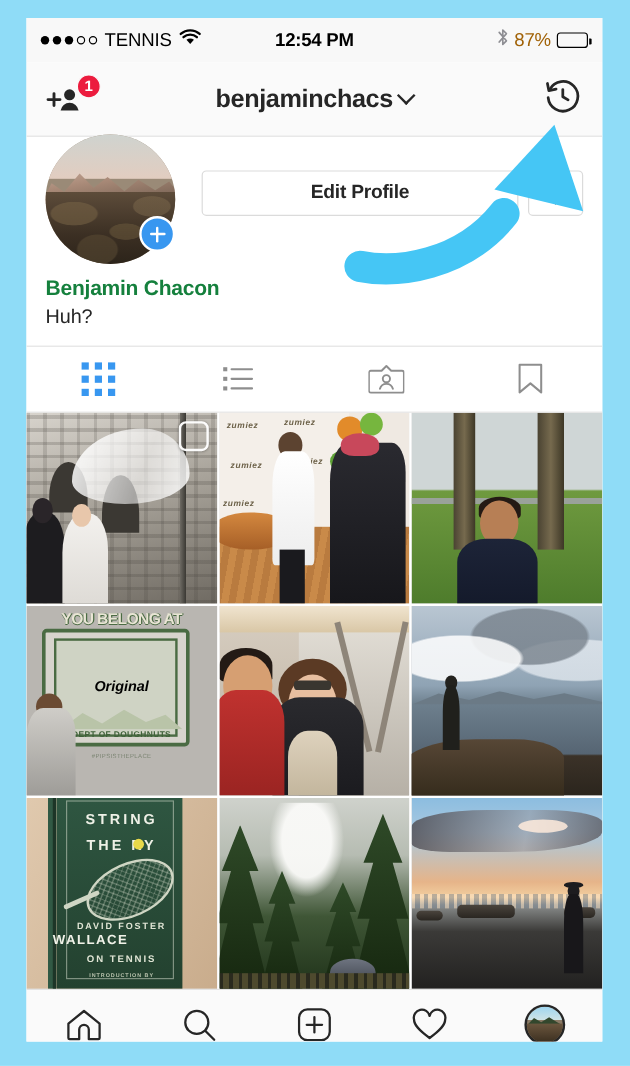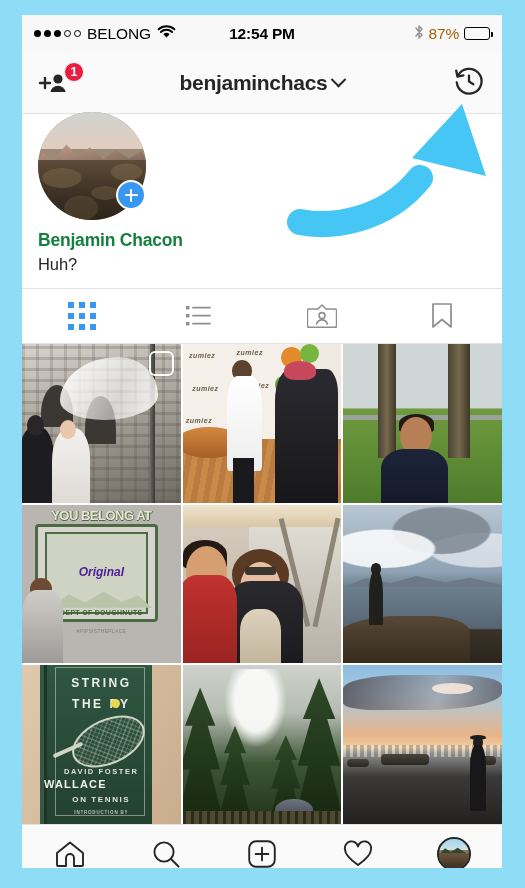--- a/index.html
+++ b/index.html
@@ -461,21 +461,21 @@
     font-size:13px; font-weight:800; letter-spacing:-0.5px;
     text-shadow: 0 1px 0 #4a6b43, 1px 0 0 #4a6b43;
   }
   .art-pips .txt-pips {
     position:absolute; left:0; right:0; top:27%;
     text-align:center; color:#3f6139;
     font-size:11px; font-weight:800;
   }
   .art-pips .txt-orig {
     position:absolute; left:0; right:0; top:38%;
-    text-align:center; color:#4c1d95;
+    text-align:center; color:#000000;
     font-size:12px; font-style:italic; font-weight:700;
   }
   .art-pips .mtns {
     position:absolute; left:18%; right:18%; top:53%; height:12%;
     background:#b9c4a8;
     clip-path: polygon(0% 100%, 18% 28%, 34% 74%, 52% 14%, 70% 68%, 86% 36%, 100% 100%);
   }
   .art-pips .txt-dept {
     position:absolute; left:0; right:0; top:66%;
     text-align:center; color:#3f6139;
@@ -743,21 +743,21 @@
 
     <div class="status-bar">
       <div class="status-left">
         <span class="sig-dots">
           <i class="sig-dot"></i>
           <i class="sig-dot"></i>
           <i class="sig-dot"></i>
           <i class="sig-dot empty"></i>
           <i class="sig-dot empty"></i>
         </span>
-        <span class="carrier">BELONG</span>
+        <span class="carrier">TENNIS</span>
         <span>
           <svg width="19" height="14" viewBox="0 0 19 14">
             <path d="M9.5 12.6 L6.4 9.2 a4.6 4.6 0 0 1 6.2 0 Z" fill="#000"></path>
             <path d="M3.9 7.0 a8.2 8.2 0 0 1 11.2 0" fill="none" stroke="#000" stroke-width="1.9" stroke-linecap="round"></path>
             <path d="M1.6 4.3 a11.8 11.8 0 0 1 15.8 0" fill="none" stroke="#000" stroke-width="1.9" stroke-linecap="round"></path>
           </svg>
         </span>
       </div>
 
       <div class="status-center">12:54 PM</div>
@@ -808,20 +808,29 @@
 
         <div class="avatar-wrap">
           <div class="avatar">
             <span class="sky"></span>
             <span class="mtn"></span>
             <span class="ground"></span>
           </div>
           <div class="story-plus"></div>
         </div>
 
+        <div class="profile-actions">
+          <div class="btn-edit">Edit Profile</div>
+          <div class="btn-gear">
+            <svg width="20" height="20" viewBox="0 0 20 20">
+              <circle cx="10" cy="10" r="2.6" fill="none" stroke="#262626" stroke-width="1.6"></circle>
+              <path d="M10 1.6 l1.6 2.1 2.5-.8 .5 2.6 2.6 .5 -.8 2.5 2.1 1.6 -2.1 1.6 .8 2.5 -2.6 .5 -.5 2.6 -2.5-.8 -1.6 2.1 -1.6-2.1 -2.5 .8 -.5-2.6 -2.6-.5 .8-2.5 -2.1-1.6 2.1-1.6 -.8-2.5 2.6-.5 .5-2.6 2.5 .8 Z" fill="none" stroke="#262626" stroke-width="1.4" stroke-linejoin="round"></path>
+            </svg>
+          </div>
+        </div>
       </div>
 
       <div class="profile-name">Benjamin Chacon</div>
       <div class="profile-bio">Huh?</div>
     </div>
 
     <div class="tabs">
       <div class="tab">
         <span class="grid-icon">
           <i></i>

